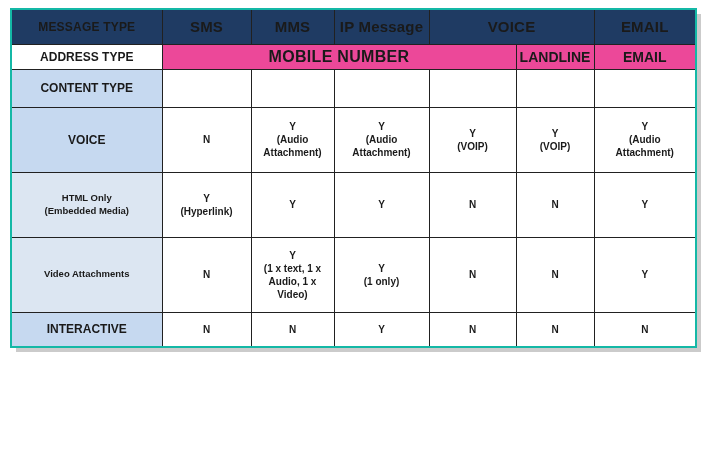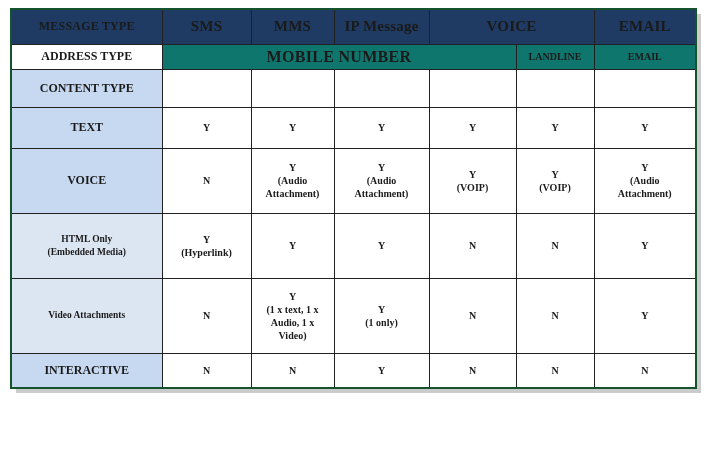--- a/index.html
+++ b/index.html
@@ -12,24 +12,23 @@
     position: relative;
     width: 706px; height: 457px;
     background: #ffffff;
     overflow: hidden;
   }
   table.matrix {
     position: absolute;
     left: 10px; top: 8px;
     border-collapse: collapse;
     table-layout: fixed;
-    border: 2px solid #14532d;
+    border: 2px solid #14b8a6;
     box-shadow: 5px 5px 0 -1px #cbcbcb;
-    background: #0f766e;
-    font-family: Liberation Serif, serif;
+    background: #ec4899;
   }
   table.matrix td {
     border: 1.5px solid #212121;
     text-align: center;
     vertical-align: middle;
     font-weight: 700;
     color: #1a1a1a;
     padding: 1px 2px;
     overflow: hidden;
   }
@@ -47,21 +46,21 @@
   .c-channel  { font-size: 15px; letter-spacing: .2px; margin-left: 28px; }
 
   .label-white { background: #ffffff; font-size: 12px; }
   .label-blue  { background: #c6d9f0; font-size: 12px; }
   .label-light {
     background: #dce6f2;
     font-size: 9.5px;
     white-space: pre-line;
     line-height: 1.35;
   }
-  .small { font-size: 10px; }
+  .small { font-size: 14px; }
   .mob   { font-size: 16px; letter-spacing: .3px; }
   .yn {
     font-size: 10px;
     white-space: pre-line;
     line-height: 1.3;
     background: #ffffff;
   }
 </style>
 </head>
 <body>
@@ -98,29 +97,20 @@
     <tr class="h3">
       <td class="label-blue">CONTENT TYPE</td>
       <td class="yn"></td>
       <td class="yn"></td>
       <td class="yn"></td>
       <td class="yn"></td>
       <td class="yn"></td>
       <td class="yn"></td>
     </tr>
 
-    <tr class="h4">
-      <td class="label-blue">TEXT</td>
-      <td class="yn">Y</td>
-      <td class="yn">Y</td>
-      <td class="yn">Y</td>
-      <td class="yn">Y</td>
-      <td class="yn">Y</td>
-      <td class="yn">Y</td>
-    </tr>
 
     <tr class="h5">
       <td class="label-blue">VOICE</td>
       <td class="yn">N</td>
       <td class="yn">Y
 (Audio
 Attachment)</td>
       <td class="yn">Y
 (Audio
 Attachment)</td>

